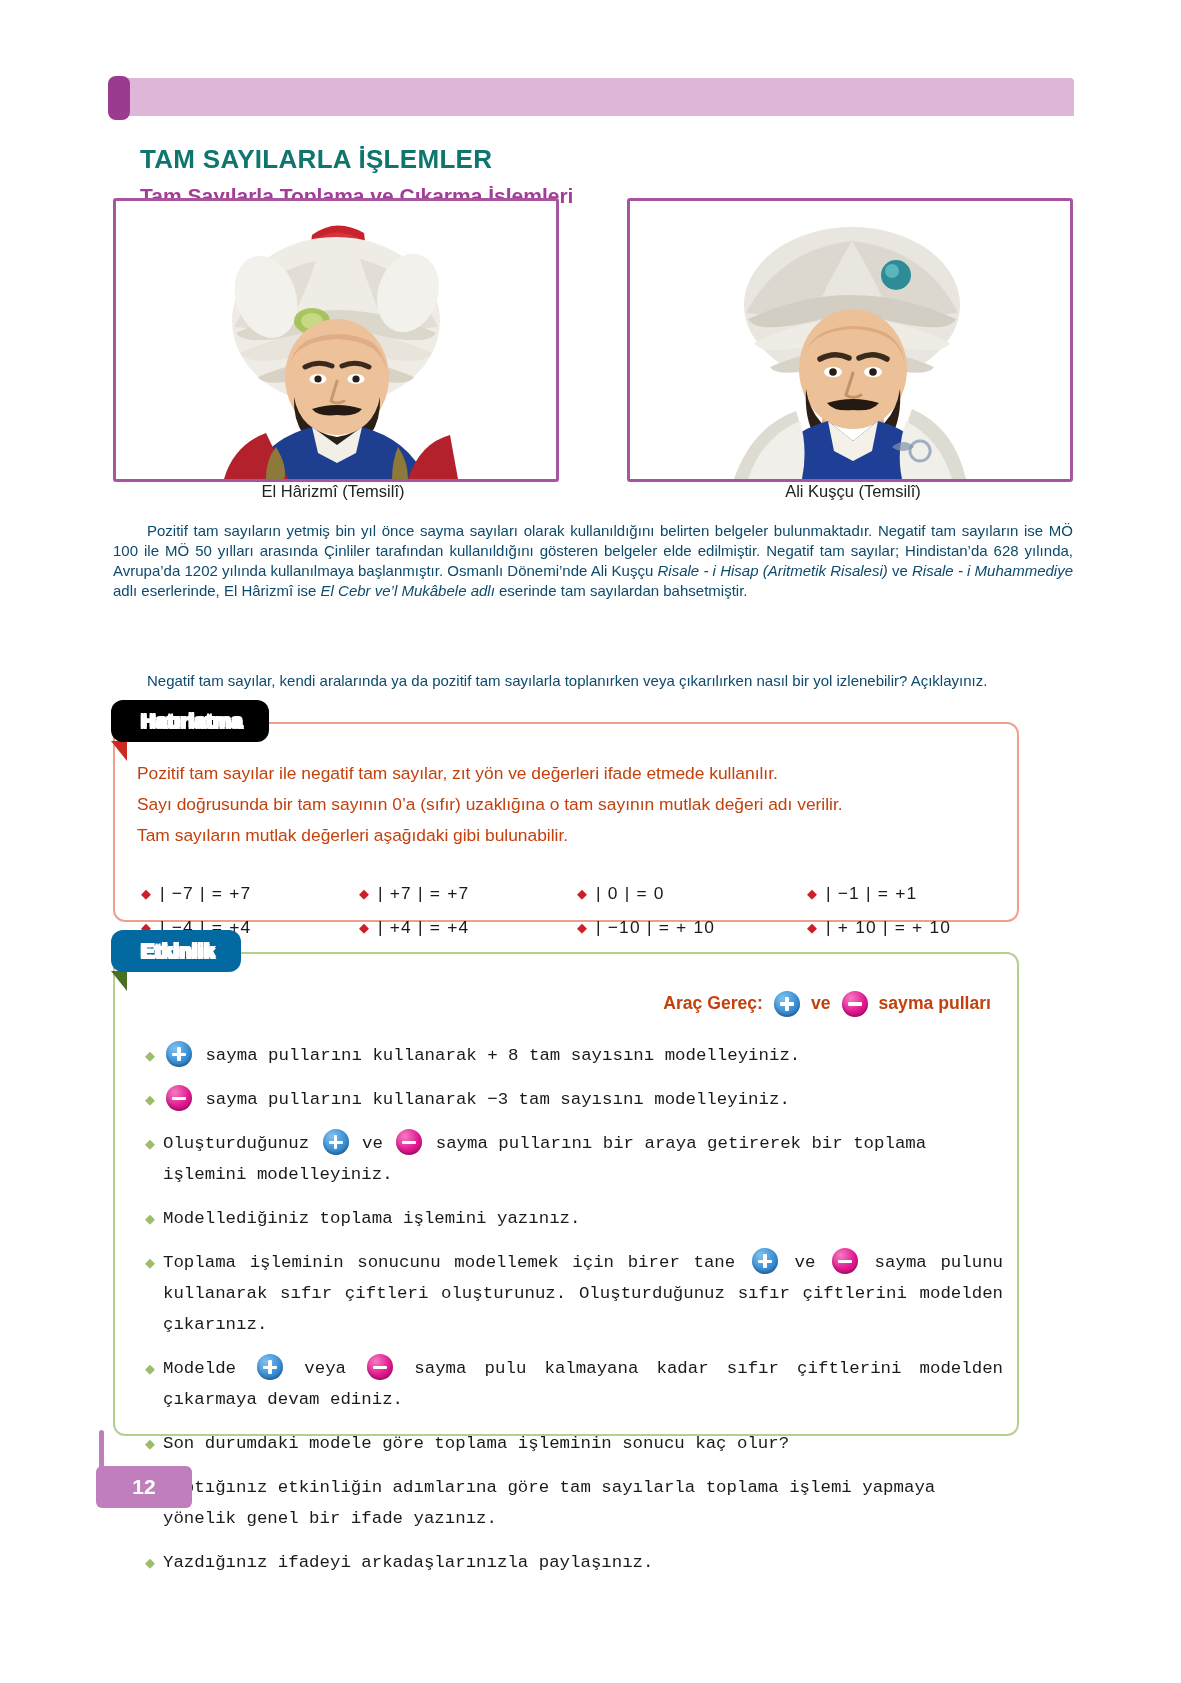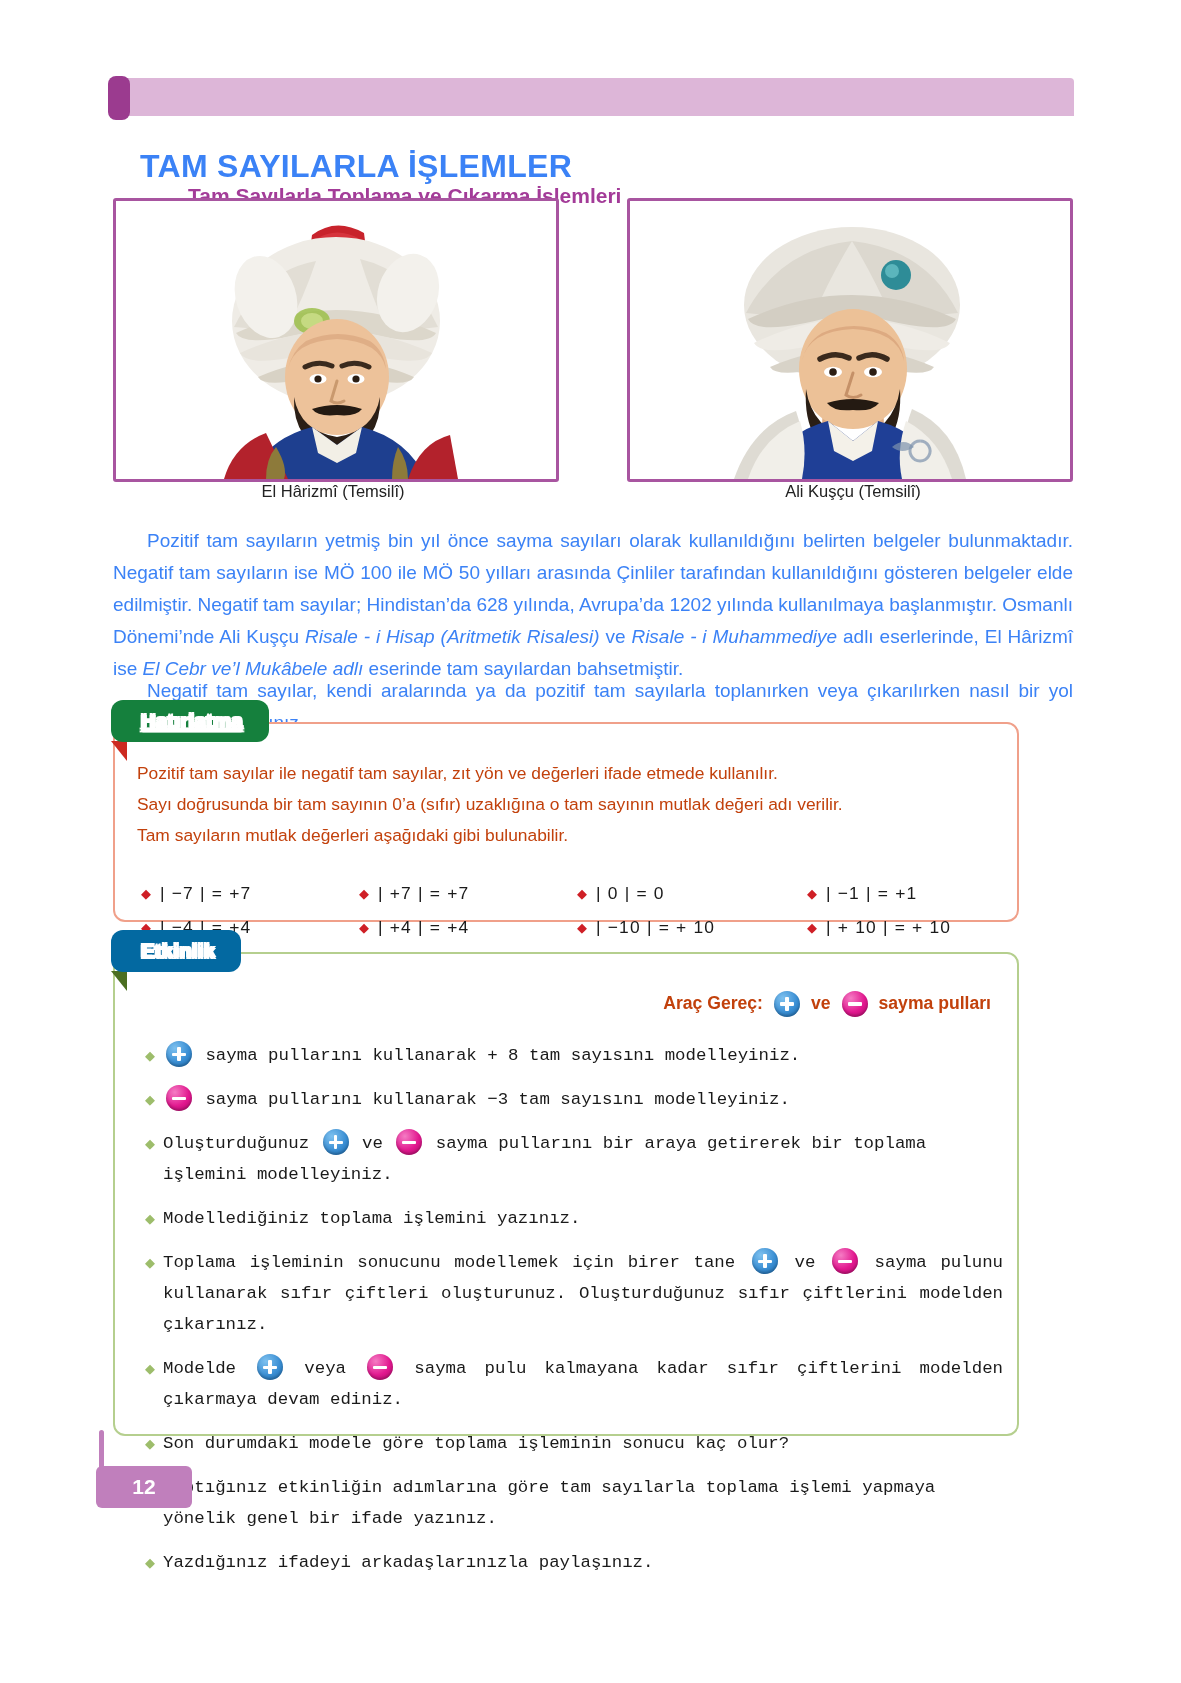--- a/index.html
+++ b/index.html
@@ -41,33 +41,32 @@
     height: 44px;
     background: #9b3b8f;
     border-radius: 8px;
   }
 
   
   .unit-title {
     position: absolute;
     left: 140px;
     top: 127px;
-    font-size: 32px;
+    font-size: 26px;
     font-weight: bold;
     letter-spacing: 0.3px;
-    color: #3b82f6;
+    color: #0f766e;
   }
   .section-title {
     position: absolute;
     left: 140px;
     top: 167px;
     font-size: 21px;
     font-weight: bold;
     color: #a33b98;
-    margin-left: 48px;
   }
 
   
   .figures {
     position: absolute;
     left: 113px;
     top: 198px;
     width: 960px;
     height: 278px;
     display: flex;
@@ -99,24 +98,24 @@
   }
 
   
   .portrait { position: absolute; left: 0; top: 0; width: 100%; height: 100%; }
 
   
   .para {
     position: absolute;
     left: 113px;
     width: 960px;
-    font-size: 19px;
-    line-height: 32px;
+    font-size: 15px;
+    line-height: 20px;
     text-align: justify;
-    color: #3b82f6;
+    color: #0c4a6e;
   }
   .para .indent { display: inline-block; width: 34px; }
   .para i { font-style: italic; }
   #para1 { top: 506px; }
   #para2 { top: 656px; }
 
   
   .callout {
     position: absolute;
     left: 113px;
@@ -149,21 +148,21 @@
     font-size: 20px;
     font-weight: bold;
     letter-spacing: 0.4px;
     z-index: 3;
     text-shadow:
       -1.4px -1.4px 0 #ffffff,
        1.4px -1.4px 0 #ffffff,
       -1.4px  1.4px 0 #ffffff,
        1.4px  1.4px 0 #ffffff;
   }
-  .tab.red   { background: #15803d; text-decoration: underline; }
+  .tab.red   { background: #000000; }
   .tab.green { background: #0369a1; }
   .tab-tail {
     position: absolute;
     left: -4px;
     top: 17px;
     width: 0; height: 0;
     border-left: 16px solid transparent;
     border-right: 0 solid transparent;
     z-index: 2;
   }

